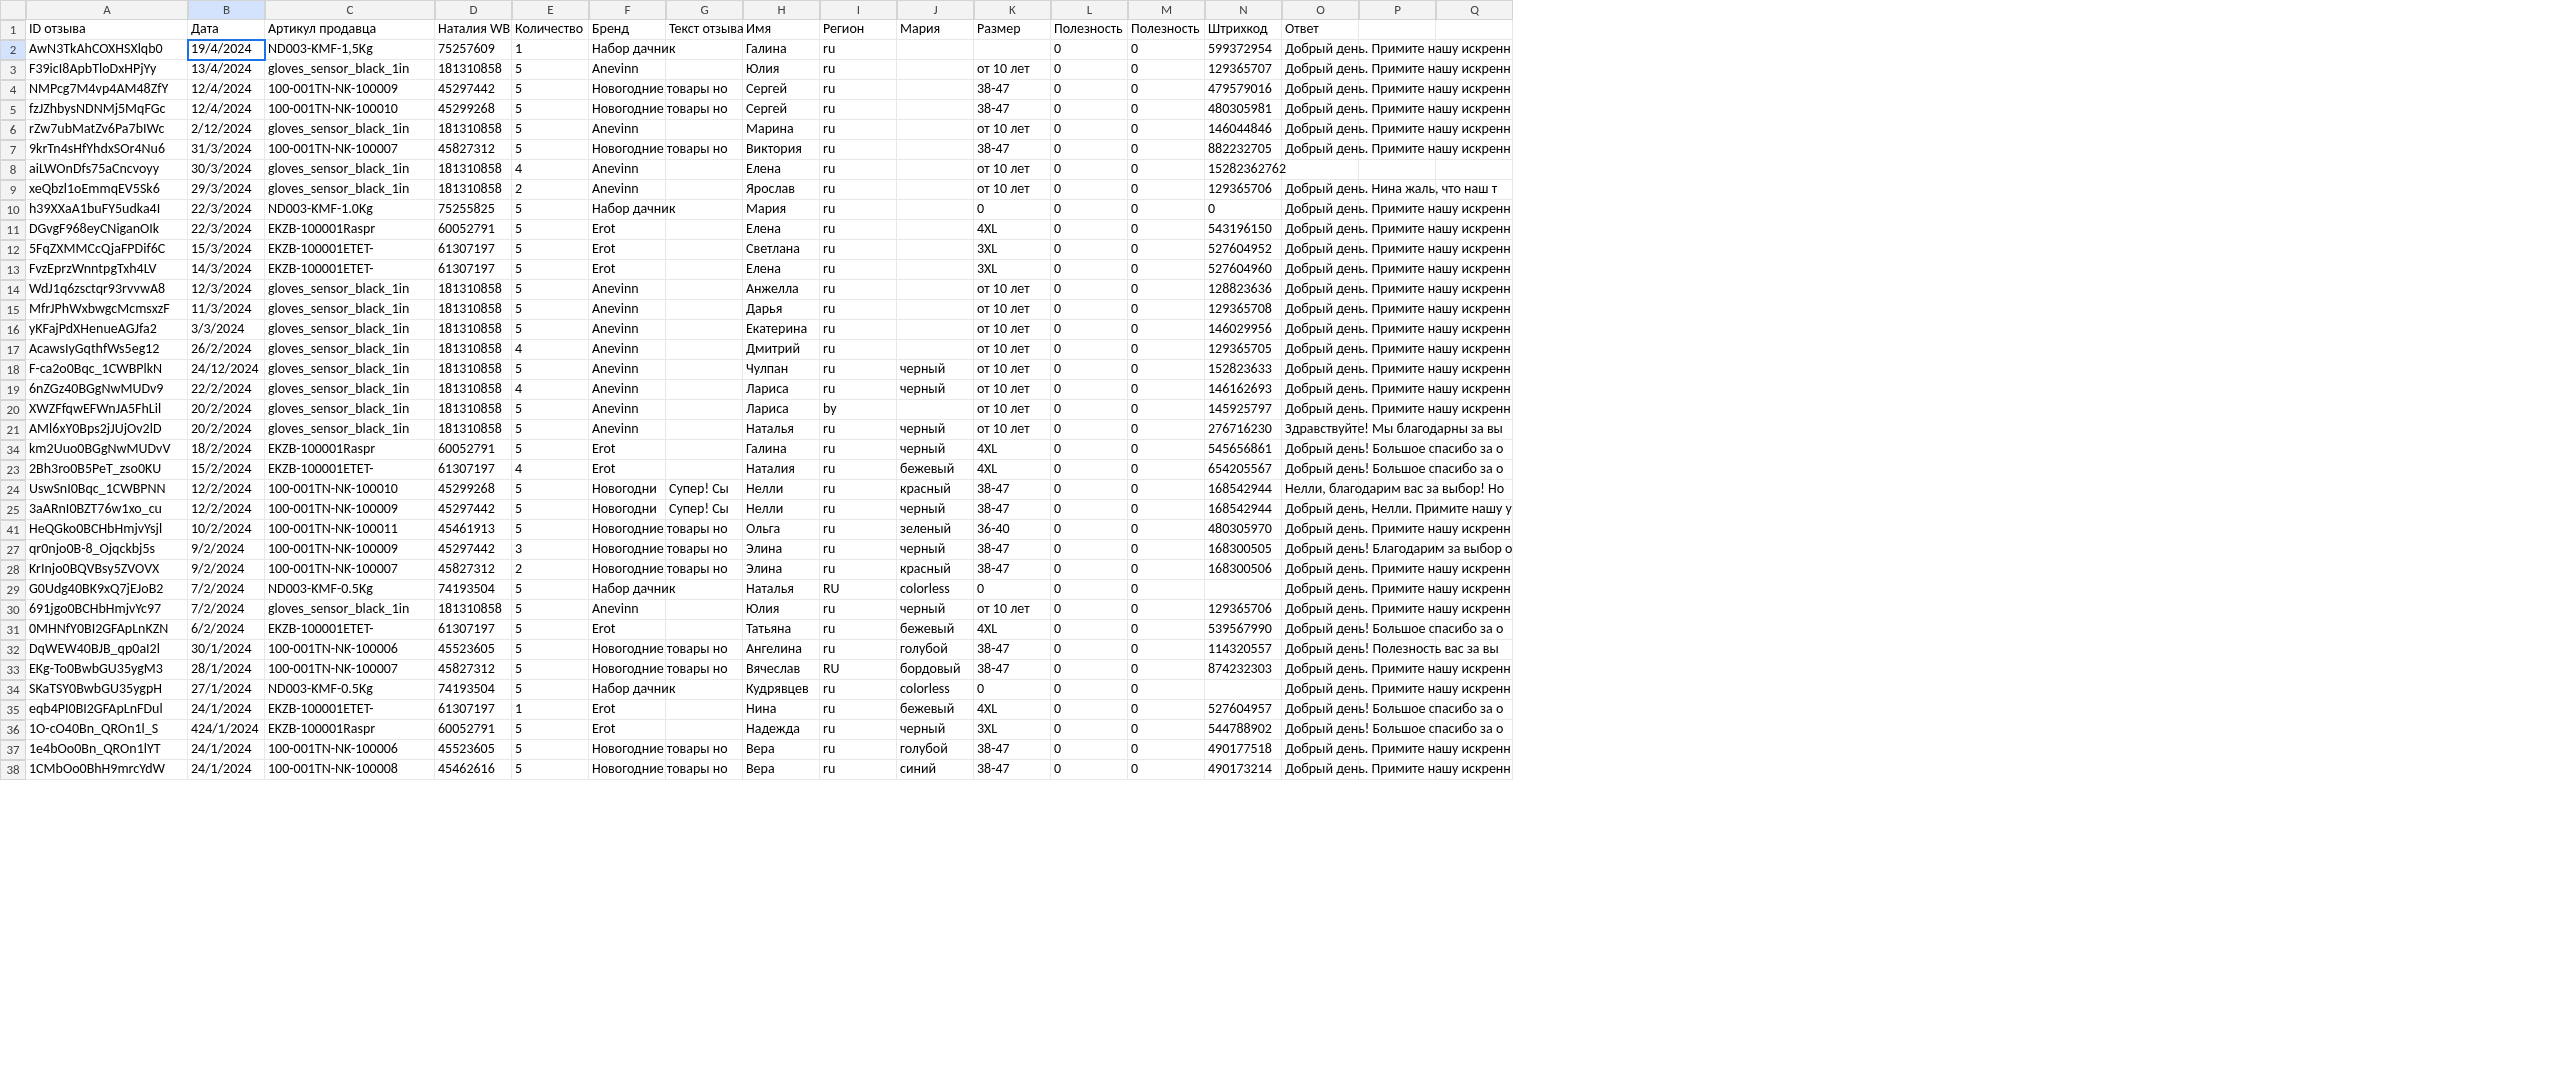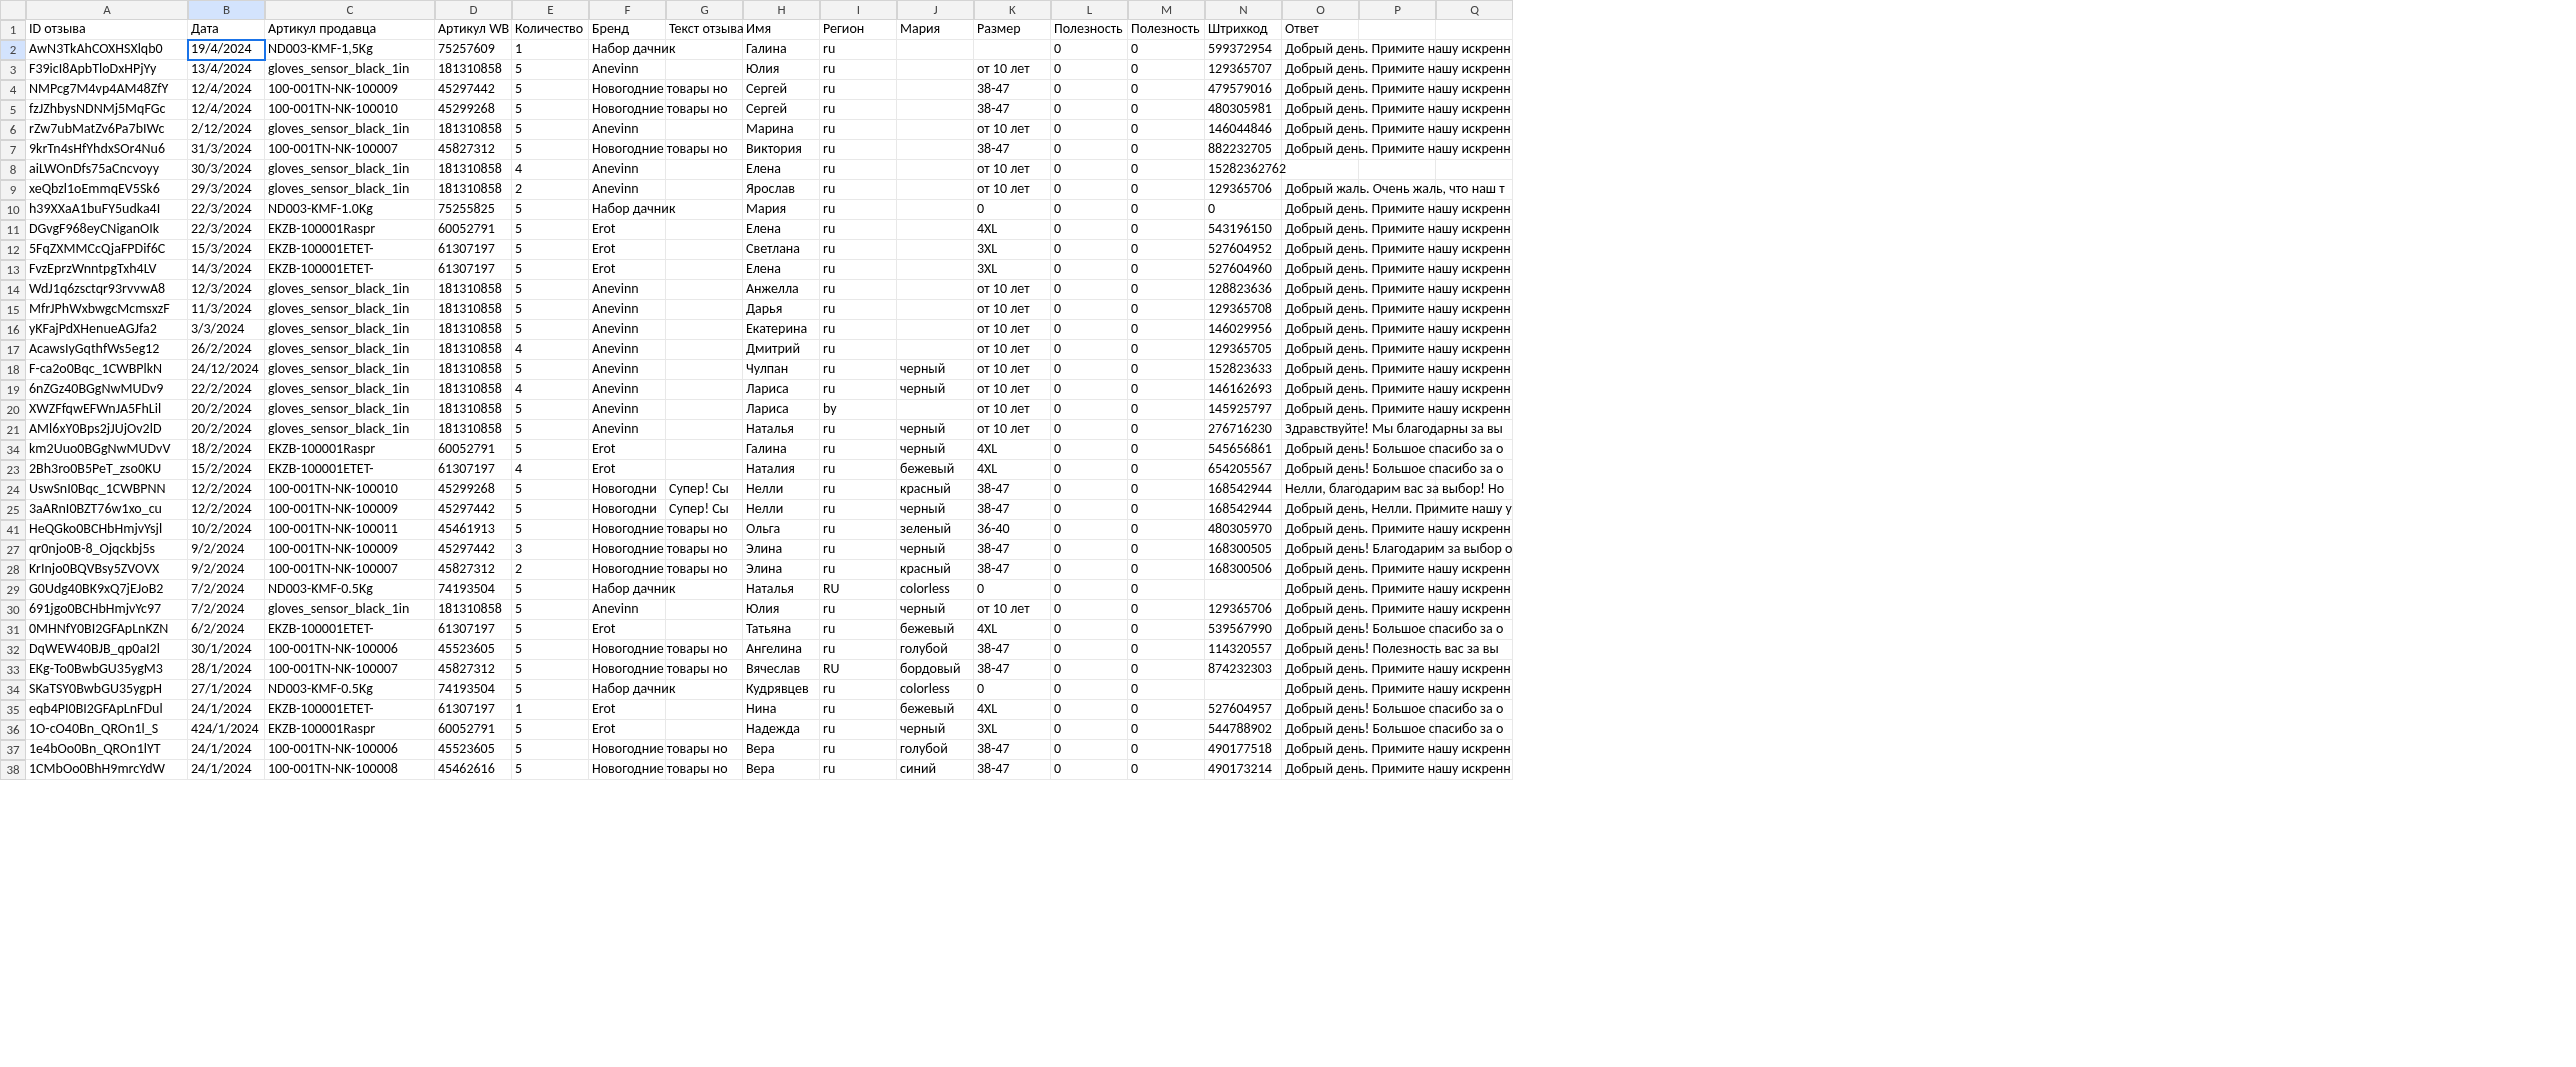--- a/index.html
+++ b/index.html
@@ -85,21 +85,21 @@
     <div class="cell overflow">
       <span>ID отзыва</span>
     </div>
     <div class="cell overflow">
       <span>Дата</span>
     </div>
     <div class="cell overflow">
       <span>Артикул продавца</span>
     </div>
     <div class="cell overflow">
-      <span>Артикул WB</span>
+      <span>Наталия WB</span>
     </div>
     <div class="cell overflow">
       <span>Количество</span>
     </div>
     <div class="cell overflow">
       <span>Бренд</span>
     </div>
     <div class="cell overflow">
       <span>Текст отзыва</span>
     </div>
@@ -314,21 +314,21 @@
     <div class="cell">Ярослав</div>
     <div class="cell overflow">
       <span>ru</span>
     </div>
     <div class="cell"></div>
     <div class="cell">от 10 лет</div>
     <div class="cell">0</div>
     <div class="cell">0</div>
     <div class="cell">129365706</div>
     <div class="cell overflow">
-      <span>Добрый жаль. Очень жаль, что наш т</span>
+      <span>Добрый день. Нина жаль, что наш т</span>
     </div>
     <div class="cell"></div>
     <div class="cell"></div>
     <div class="rowhdr">10</div>
     <div class="cell">h39XXaA1buFY5udka4I</div>
     <div class="cell">22/3/2024</div>
     <div class="cell">ND003-KMF-1.0Kg</div>
     <div class="cell">75255825</div>
     <div class="cell">5</div>
     <div class="cell overflow">

